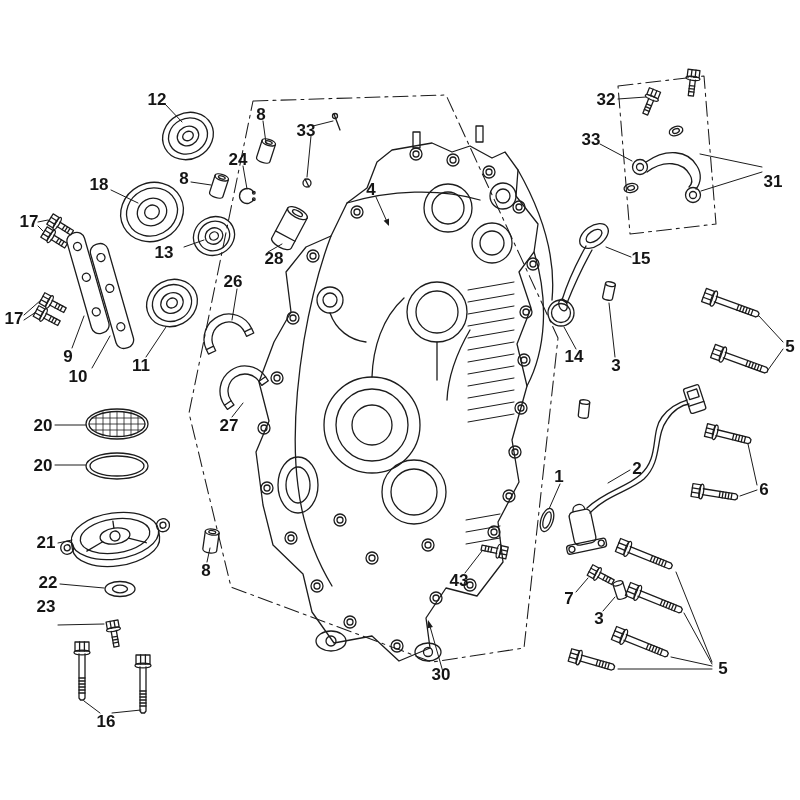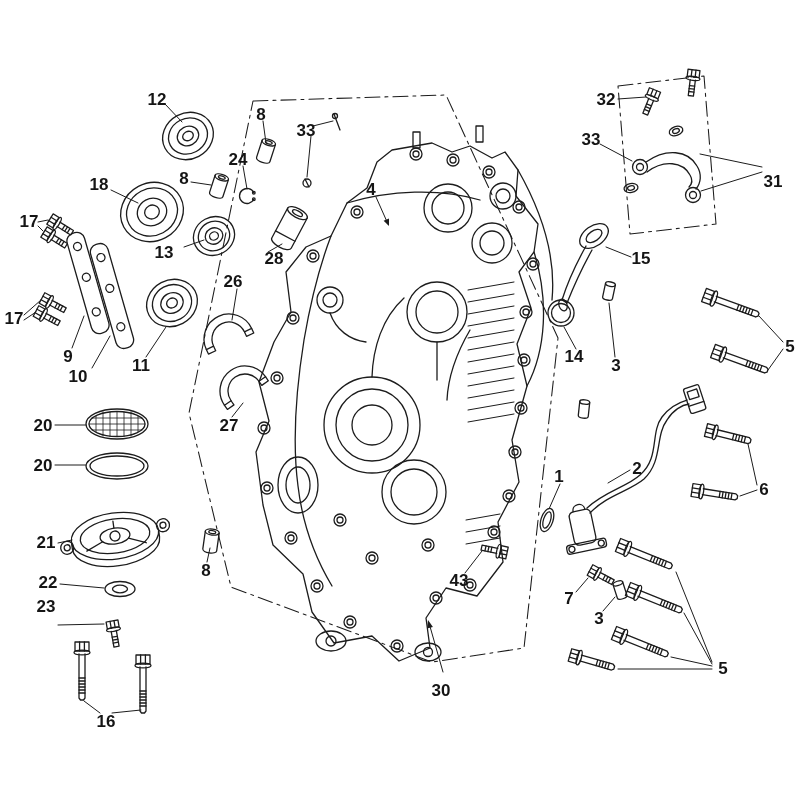--- a/index.html
+++ b/index.html
@@ -383,17 +383,17 @@
   <div class="callout" style="left:637px;top:468px">2</div>
   <div class="callout" style="left:764px;top:489px">6</div>
   <div class="callout" style="left:46px;top:542px">21</div>
   <div class="callout" style="left:559px;top:476px">1</div>
   <div class="callout" style="left:48px;top:582px">22</div>
   <div class="callout" style="left:459px;top:580px">43</div>
   <div class="callout" style="left:569px;top:598px">7</div>
   <div class="callout" style="left:599px;top:618px">3</div>
   <div class="callout" style="left:206px;top:570px">8</div>
   <div class="callout" style="left:46px;top:606px">23</div>
-  <div class="callout" style="left:441px;top:690px">30</div>
+  <div class="callout" style="left:441px;top:674px">30</div>
   <div class="callout" style="left:106px;top:721px">16</div>
   <div class="callout" style="left:723px;top:668px">5</div>
 
 </div>
 
 </body></html>

